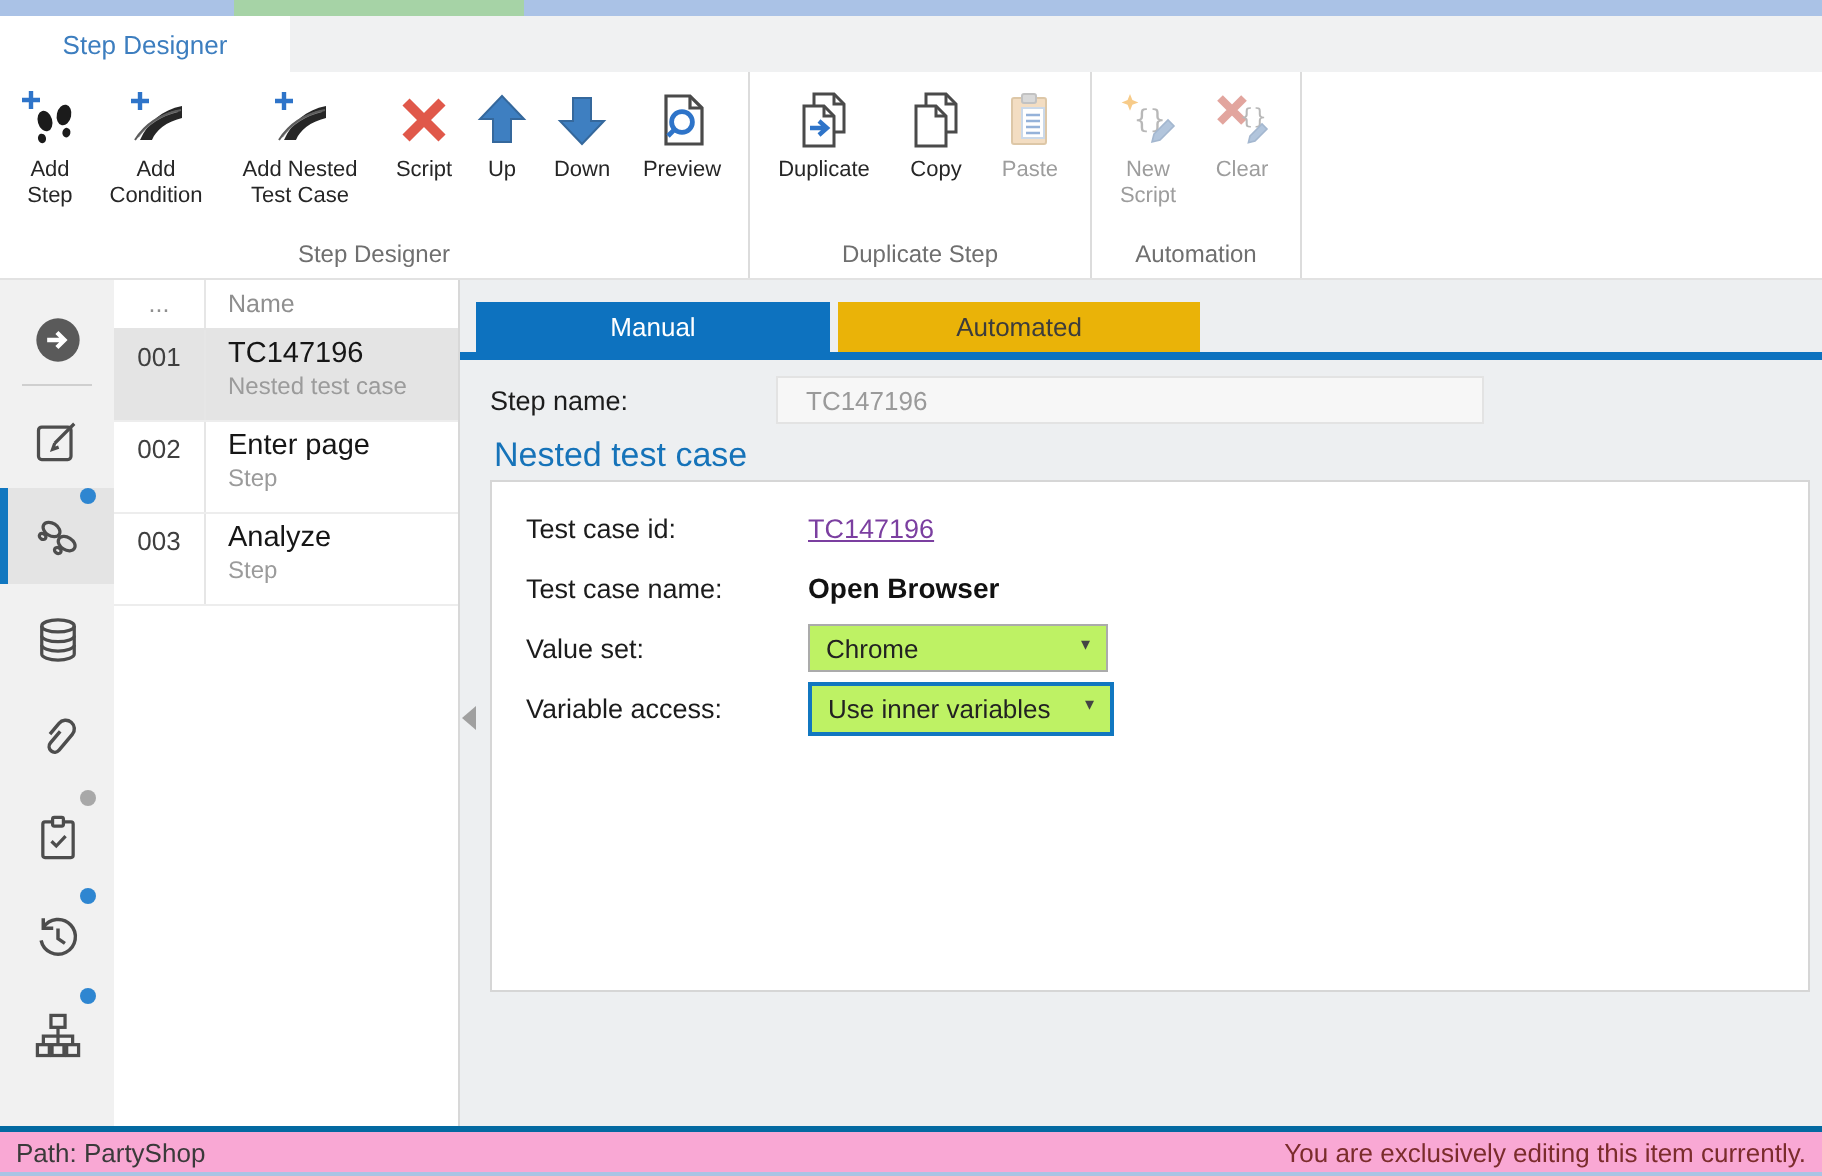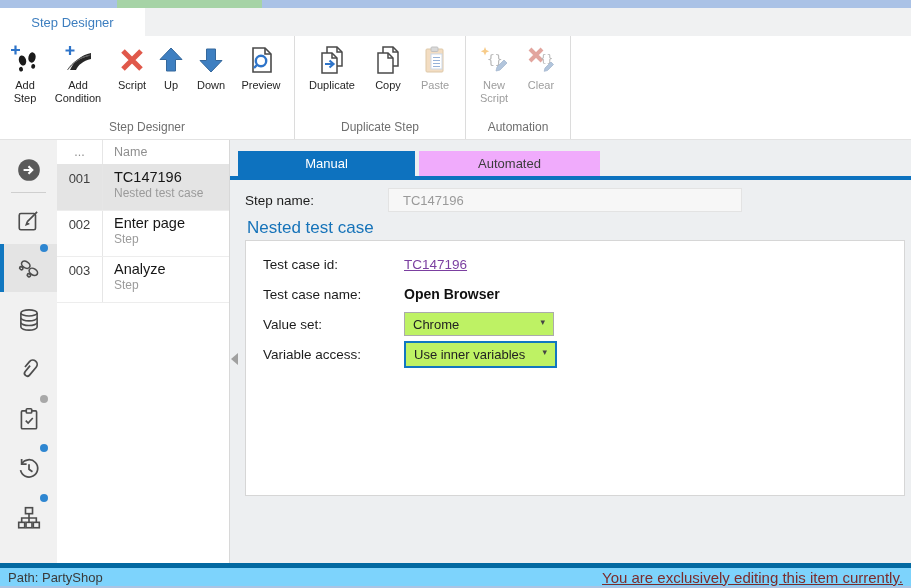--- a/index.html
+++ b/index.html
@@ -45,39 +45,39 @@
   .lrow { display:flex; height:46px; border-bottom:1px solid #ededed; }
   .lrow.selected { background:#e4e4e4; }
   .lnum { width:46px; border-right:1px solid #e6e6e6; display:flex; align-items:flex-start; justify-content:center; padding-top:6px; font-size:13px; color:#3f3f3f; }
   .lbody { flex:1; padding:4px 0 0 11px; }
   .lname { font-size:14.5px; color:#161616; }
   .ltype { font-size:12px; color:#9b9b9b; margin-top:1px; }
   
   .main { position:absolute; left:230px; top:0; width:681px; height:423px; background:#edeff1; }
   .mtab { position:absolute; top:11px; height:25px; display:flex; align-items:center; justify-content:center; font-size:13px; }
   .mtab.manual { left:8px; width:177px; background:#0d72bf; color:#fff; }
-  .mtab.automated { left:189px; width:181px; background:#f0abfc; color:#3c3c3c; }
+  .mtab.automated { left:189px; width:181px; background:#eab308; color:#3c3c3c; }
   .mtab-underline { position:absolute; left:0; top:36px; width:681px; height:4px; background:#0d72bf; }
   .srow { position:absolute; left:15px; top:48px; height:24px; display:flex; align-items:center; }
   .slabel { font-size:13.5px; color:#1c1c1c; width:143px; }
   .sinput { width:354px; height:24px; background:#f7f7f7; border:1px solid #e3e3e3; color:#9a9a9a; font-size:13px; padding-left:14px; font-family:inherit; }
   .section-title { position:absolute; left:17px; top:78px; font-size:17px; color:#1673b9; }
   .whitebox { position:absolute; left:15px; top:100px; width:660px; height:256px; background:#fff; border:1px solid #d6d6d6; padding-top:8px; }
   .frow { display:flex; align-items:center; height:30px; padding-left:17px; }
   .flabel { width:141px; font-size:13.5px; color:#1c1c1c; }
   .flink { font-size:13.5px; color:#7b3fa0; text-decoration:underline; }
   .fbold { font-size:14px; font-weight:bold; color:#111; }
   .dropdown { width:150px; height:24px; border:1px solid #ababab; background:#bef264; display:flex; justify-content:space-between; padding:4px 8px; font-size:13px; color:#222; }
   .dropdown.focused { border:2px solid #1177c0; height:27px; width:153px; }
   .dd-arrow { font-size:9px; color:#444; }
   .collapse-handle { position:absolute; left:1px; top:213px; width:0; height:0; border-top:6px solid transparent; border-bottom:6px solid transparent; border-right:7px solid #a0a0a0; }
   
-  .statusbar { position:absolute; left:0; top:563px; width:911px; height:25px; background:#7dd3fc; border-top:5px solid #0369a1; border-bottom:2px solid #aac4e4; display:flex; align-items:center; justify-content:space-between; padding:0 8px; }
+  .statusbar { position:absolute; left:0; top:563px; width:911px; height:25px; background:#f9a8d4; border-top:3px solid #0369a1; border-bottom:2px solid #aac4e4; display:flex; align-items:center; justify-content:space-between; padding:0 8px; }
   .status-path { font-size:13px; color:#3a3a3a; }
-  .status-msg { font-size:15px; color:#7b2c2c;text-decoration:underline; }
+  .status-msg { font-size:13px; color:#7b2c2c; }
   svg { display:block; }
 </style>
 </head>
 <body>
 
 <div class="window">
 
   <div class="top-strip">
     <div class="strip-green"></div>
   </div>
@@ -107,20 +107,31 @@
         <div class="ric">
           <svg width="32" height="32" viewBox="0 0 32 32">
             <path d="M4 26 h10 c2-5 7-9 15-11 v-6 c-10 2-17 8-21 17 z" fill="#262626"></path>
             <path d="M7 24.5 c5-7 11.5-11 20-13" stroke="#8d8d8d" stroke-width="1" fill="none"></path>
             <path d="M5.5 26 c5-8 13-13 23-15" stroke="#5c5c5c" stroke-width="1" fill="none"></path>
             <path d="M8 2 V11 M3.5 6.5 H12.5" stroke="#2e74c9" stroke-width="2.2" fill="none"></path>
           </svg>
         </div>
         <div class="rlabel">Add Condition</div>
       </div>
+      <div class="rbtn w78">
+        <div class="ric">
+          <svg width="32" height="32" viewBox="0 0 32 32">
+            <path d="M4 26 h10 c2-5 7-9 15-11 v-6 c-10 2-17 8-21 17 z" fill="#262626"></path>
+            <path d="M7 24.5 c5-7 11.5-11 20-13" stroke="#8d8d8d" stroke-width="1" fill="none"></path>
+            <path d="M5.5 26 c5-8 13-13 23-15" stroke="#5c5c5c" stroke-width="1" fill="none"></path>
+            <path d="M8 2 V11 M3.5 6.5 H12.5" stroke="#2e74c9" stroke-width="2.2" fill="none"></path>
+          </svg>
+        </div>
+        <div class="rlabel">Add Nested Test Case</div>
+      </div>
       <div class="rbtn w46">
         <div class="ric">
           <svg width="30" height="30" viewBox="0 0 30 30">
             <path d="M6 6 L24 24 M24 6 L6 24" stroke="#e0584a" stroke-width="5"></path>
           </svg>
         </div>
         <div class="rlabel">Script</div>
       </div>
       <div class="rbtn w34">
         <div class="ric">

